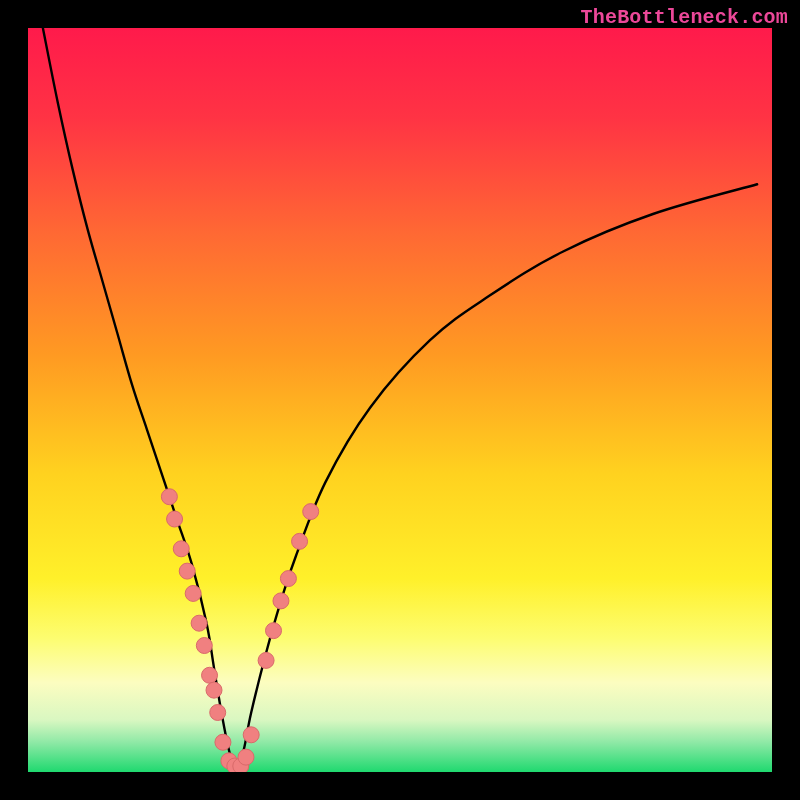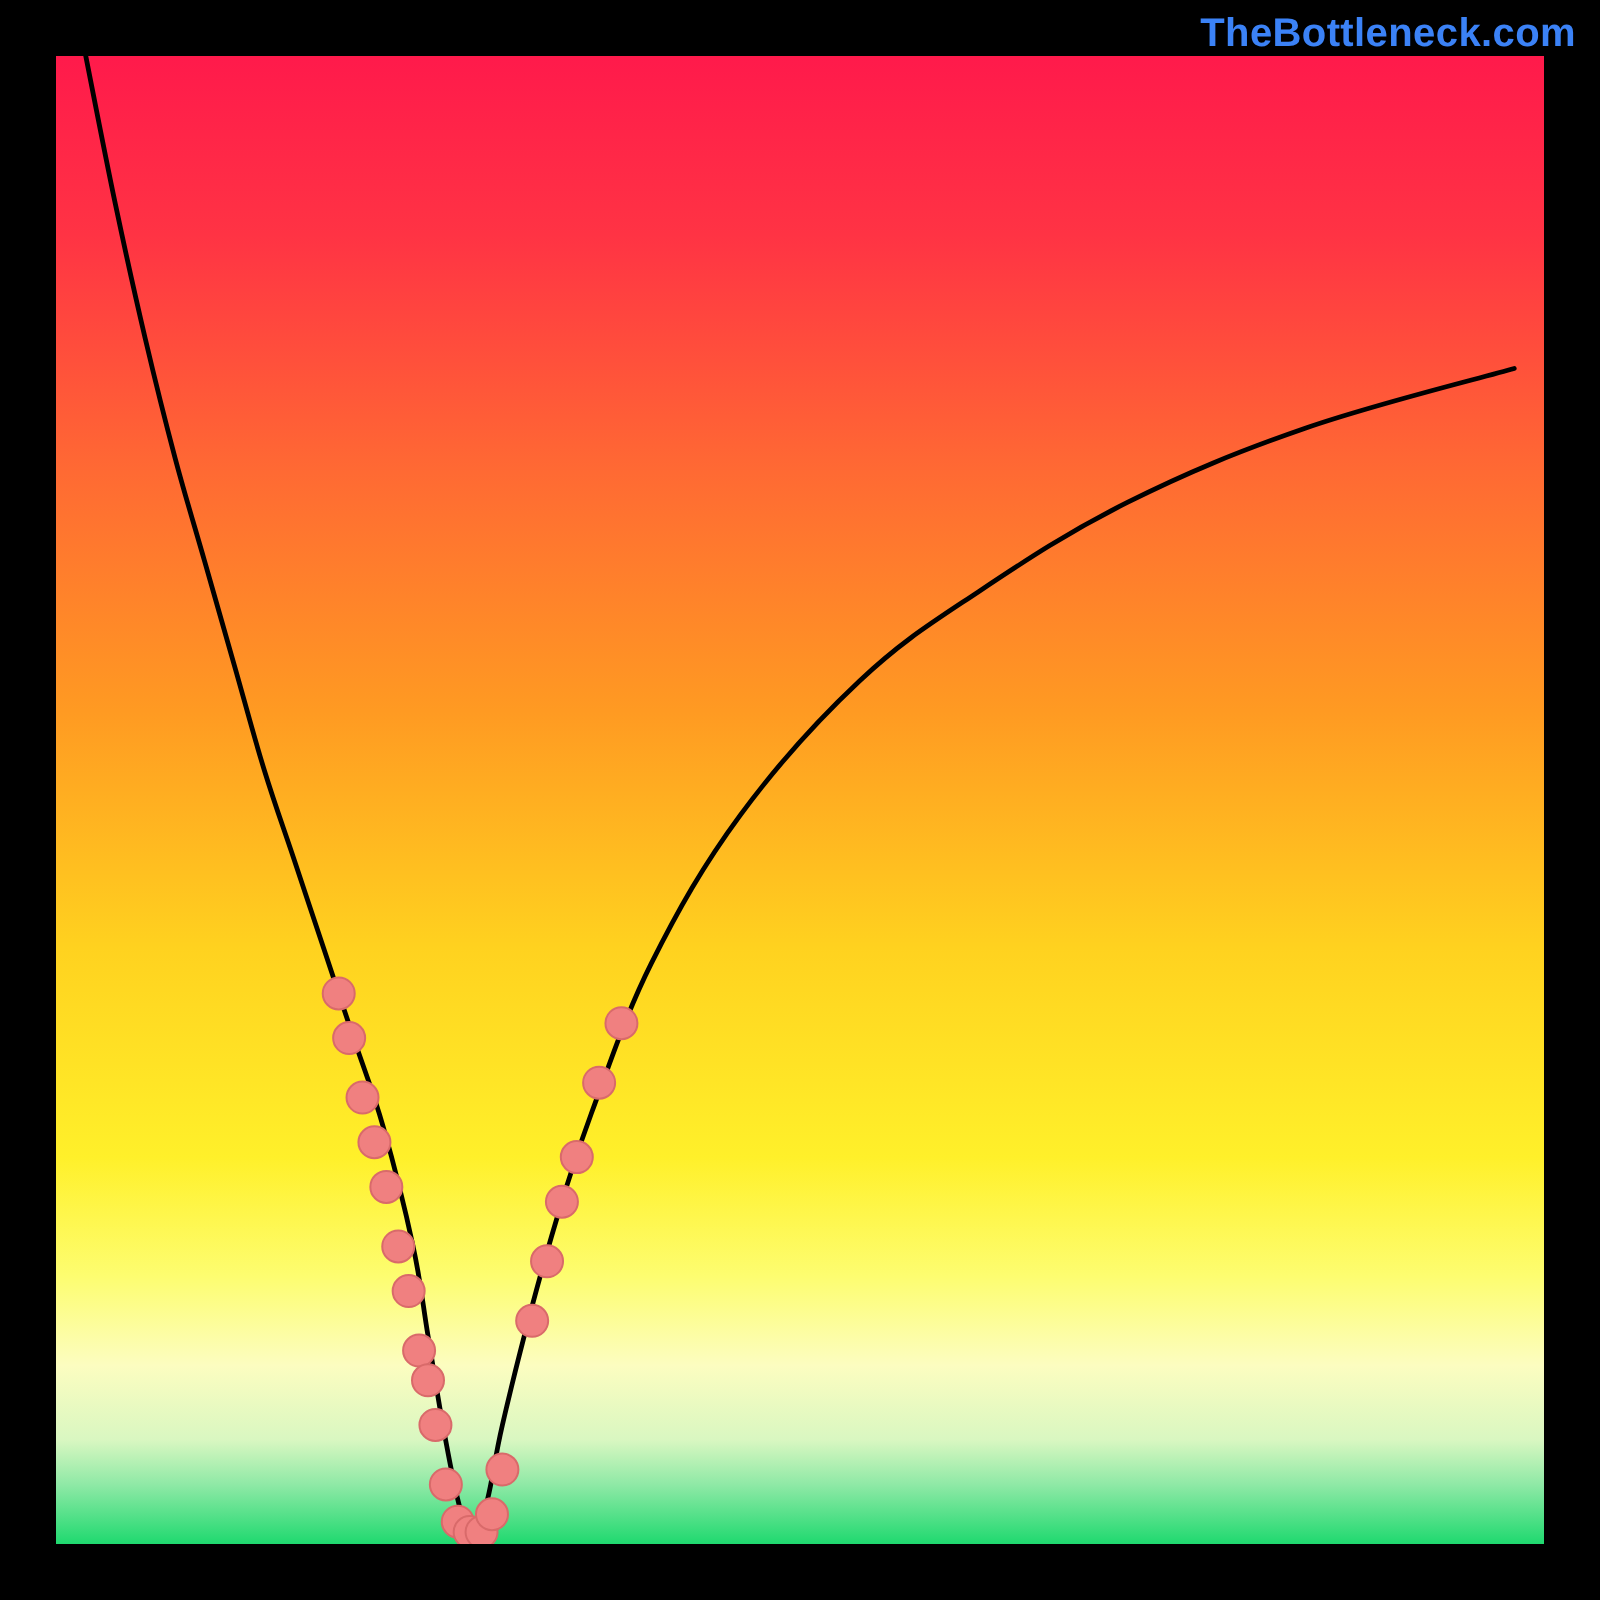--- a/index.html
+++ b/index.html
@@ -31,24 +31,24 @@
   svg.curves {
     position: absolute;
     inset: 0;
     width: 100%;
     height: 100%;
   }
   .watermark {
     position: absolute;
     top: 6px;
     right: 12px;
-    font-family: Liberation Sans, sans-serif;
+    font-family: Liberation Mono, monospace;
     font-size: 20px;
     font-weight: 600;
-    color: #3b82f6;
+    color: #ec4899;
     letter-spacing: 0.2px;
   }
 </style>
 </head>
 <body>
 
 <div class="stage">
   <div class="plot-area">
     <svg class="gradient-bg" viewBox="0 0 744 744" preserveAspectRatio="none">
       <defs>

